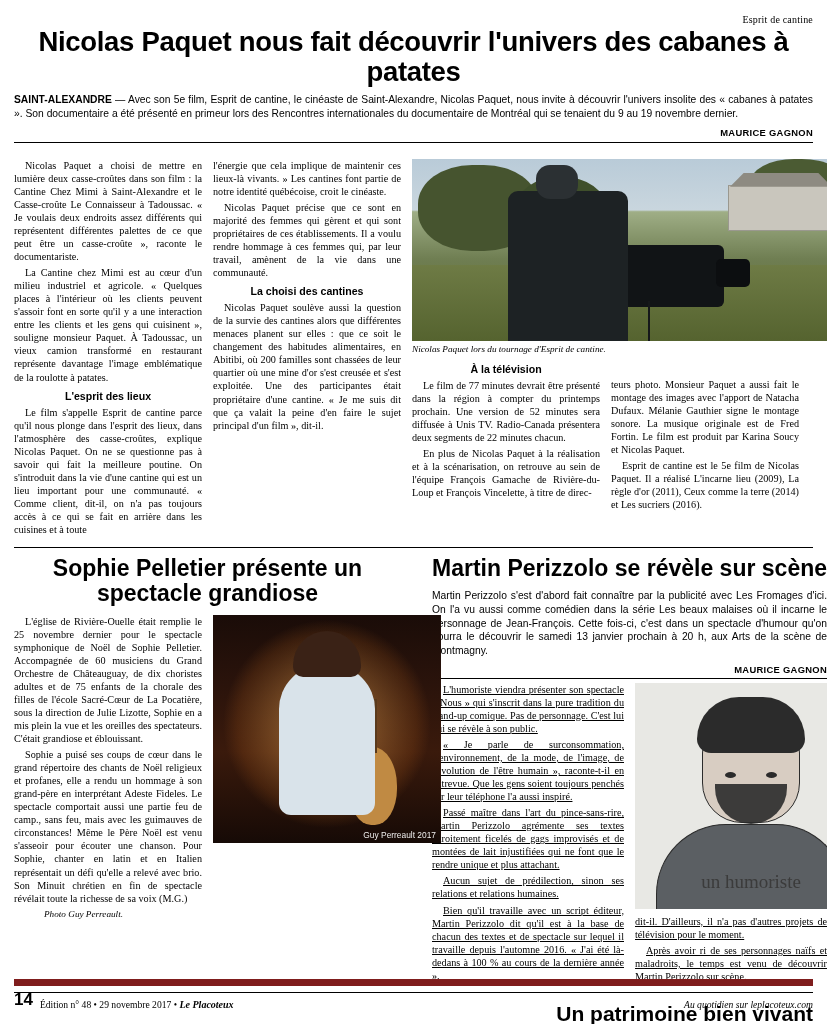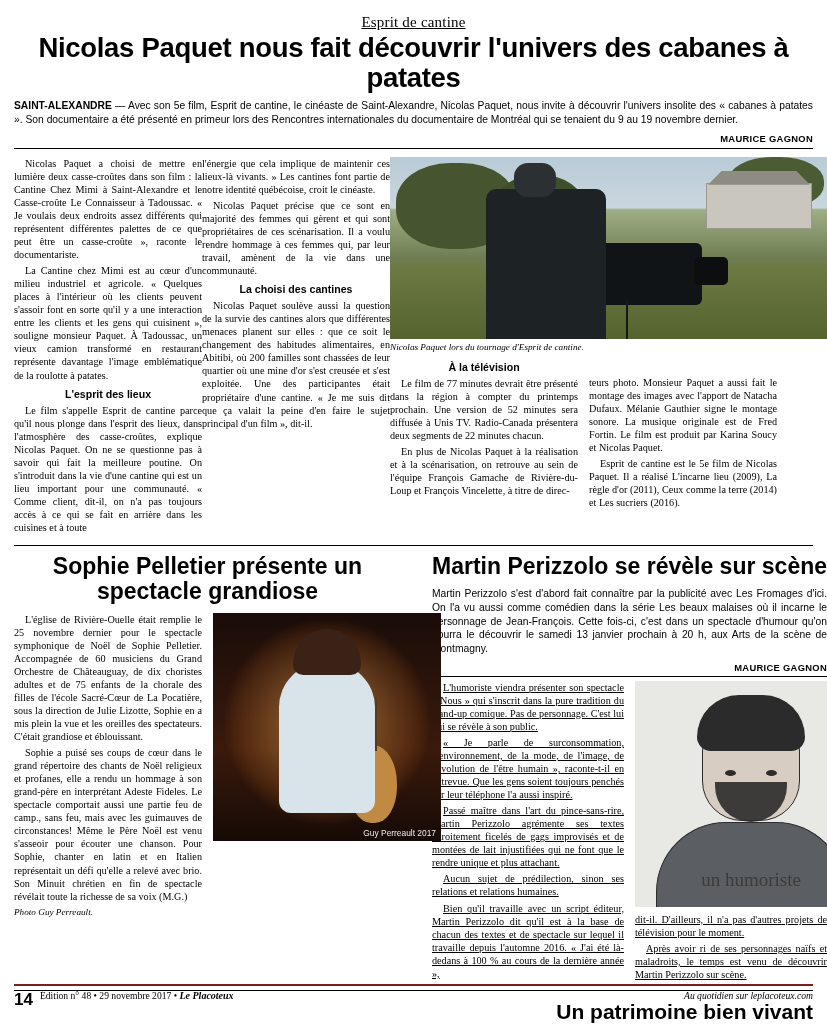--- a/index.html
+++ b/index.html
@@ -23,26 +23,25 @@
   }
   .inner {
     position: absolute;
     left: 14px;
     top: 14px;
     width: 799px;
     height: 996px;
   }
   
   .kicker {
-    text-align: center;
-    font-size: 15px;
+    text-align: right;
+    font-size: 10px;
     font-family: "Liberation Serif", serif;
     letter-spacing: 0.2px;
     margin: 0 0 2px 0;
-    text-decoration: underline;
   }
   h1.headline {
     text-align: center;
     font-family: "Liberation Sans", sans-serif;
     font-weight: bold;
     font-size: 27.5px;
     line-height: 1.08;
     margin: 0 0 7px 0;
     letter-spacing: -0.3px;
   }
@@ -95,22 +94,22 @@
     font-family: "Liberation Serif", serif;
     font-style: normal;
     margin: 3px 0 0 0;
     line-height: 1.2;
   }
   .caption em { font-style: italic; }
 
   
   .top-cols {
     display: flex;
-    gap: 0;
-    margin-top: 8px;
+    gap: 11px;
+    margin-top: 16px;
   }
   .col { width: 188px; }
   .col-photo { width: 398px; }
 
   .photo {
     width: 100%;
     background: #6d7a62;
     position: relative;
     overflow: hidden;
     padding-left: 40px;
@@ -245,21 +244,21 @@
   .mid-left { width: 389px; }
   .mid-right { width: 397px; margin-left: 18px; }
   .two-col {
     display: flex;
     gap: 11px;
   }
   .two-col .c { width: 188px; }
   .mid-right .two-col .c { width: 192px; text-decoration: underline; }
 
   .photo-credit {
-    font-size: 9.2px; font-style: italic; margin-top: 4px;
+    font-size: 9.2px; font-style: italic; margin-top: 4px; margin-left: 30px;
   }
 
   
   .bottom {
     margin-top: 9px;
   }
   .bottom p {
     font-size: 9.5px;
     line-height: 1.3;
     text-align: justify;
@@ -269,22 +268,22 @@
   .bottom .lead {
     font-family: "Liberation Sans", sans-serif;
     font-size: 9.6px;
   }
 
   
   .footer {
     position: absolute;
     left: 0; right: 0; bottom: 0;
     display: flex;
-    align-items: flex-start;
-    border-top: 2px solid #7f1d1d;
+    align-items: flex-end;
+    border-top: 7px solid #7f1d1d;
     padding-top: 4px;
   }
   .folio {
     font-family: "Liberation Sans", sans-serif;
     font-weight: bold;
     font-size: 17px;
     margin-right: 7px;
   }
   .footer-mid {
     font-size: 9.6px;
@@ -319,21 +318,21 @@
 
         <div class="col">
           <p class="body">Nicolas Paquet a choisi de mettre en lumière deux casse-croûtes dans son film : la Cantine Chez Mimi à Saint-Alexandre et le Casse-croûte Le Connaisseur à Tadoussac. « Je voulais deux endroits assez différents qui représentent différentes palettes de ce que peut être un casse-croûte », raconte le documentariste.</p>
           <p class="body">La Cantine chez Mimi est au cœur d'un milieu industriel et agricole. « Quelques places à l'intérieur où les clients peuvent s'assoir font en sorte qu'il y a une interaction entre les clients et les gens qui cuisinent », souligne monsieur Paquet. À Tadoussac, un vieux camion transformé en restaurant représente davantage l'image emblématique de la roulotte à patates.</p>
           <div class="subhead">L'esprit des lieux</div>
           <p class="body">Le film s'appelle Esprit de cantine parce qu'il nous plonge dans l'esprit des lieux, dans l'atmosphère des casse-croûtes, explique Nicolas Paquet. On ne se questionne pas à savoir qui fait la meilleure poutine. On s'introduit dans la vie d'une cantine qui est un lieu important pour une communauté. « Comme client, dit-il, on n'a pas toujours accès à ce qui se fait en arrière dans les cuisines et à toute</p>
         </div>
 
         <div class="col">
           <p class="body noind">l'énergie que cela implique de maintenir ces lieux-là vivants. » Les cantines font partie de notre identité québécoise, croit le cinéaste.</p>
-          <p class="body">Nicolas Paquet précise que ce sont en majorité des femmes qui gèrent et qui sont propriétaires de ces scénarisation. Il a voulu rendre hommage à ces femmes qui, par leur travail, amènent de la vie dans une communauté.</p>
+          <p class="body">Nicolas Paquet précise que ce sont en majorité des femmes qui gèrent et qui sont propriétaires de ces établissements. Il a voulu rendre hommage à ces femmes qui, par leur travail, amènent de la vie dans une communauté.</p>
           <div class="subhead">La choisi des cantines</div>
           <p class="body">Nicolas Paquet soulève aussi la question de la survie des cantines alors que différentes menaces planent sur elles : que ce soit le changement des habitudes alimentaires, en Abitibi, où 200 familles sont chassées de leur quartier où une mine d'or s'est creusée et s'est exploitée. Une des participantes était propriétaire d'une cantine. « Je me suis dit que ça valait la peine d'en faire le sujet principal d'un film », dit-il.</p>
         </div>
 
         <div class="col-photo">
           <div class="photo photo-top">
             <span class="tree t1"></span>
             <span class="tree t2"></span>
             <span class="tree t3"></span>
             <span class="sky-house"></span>

